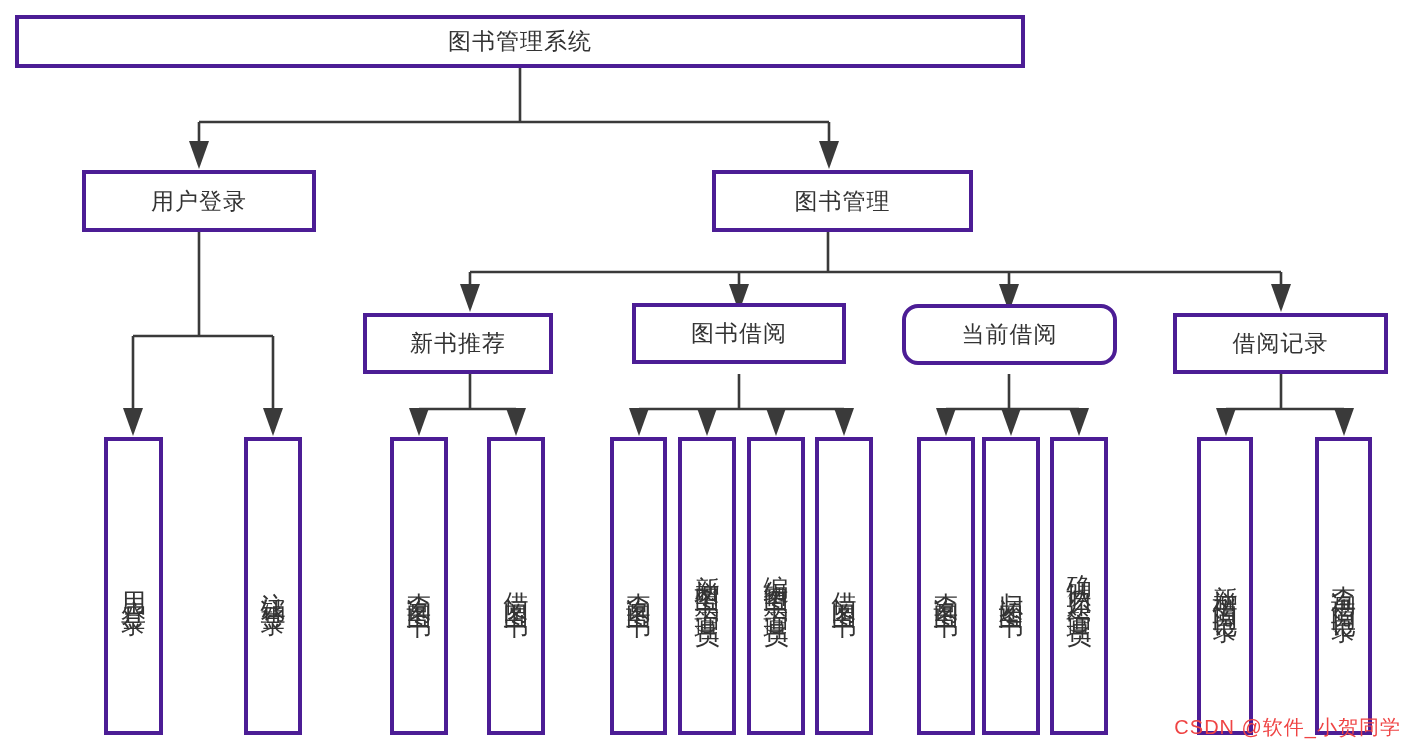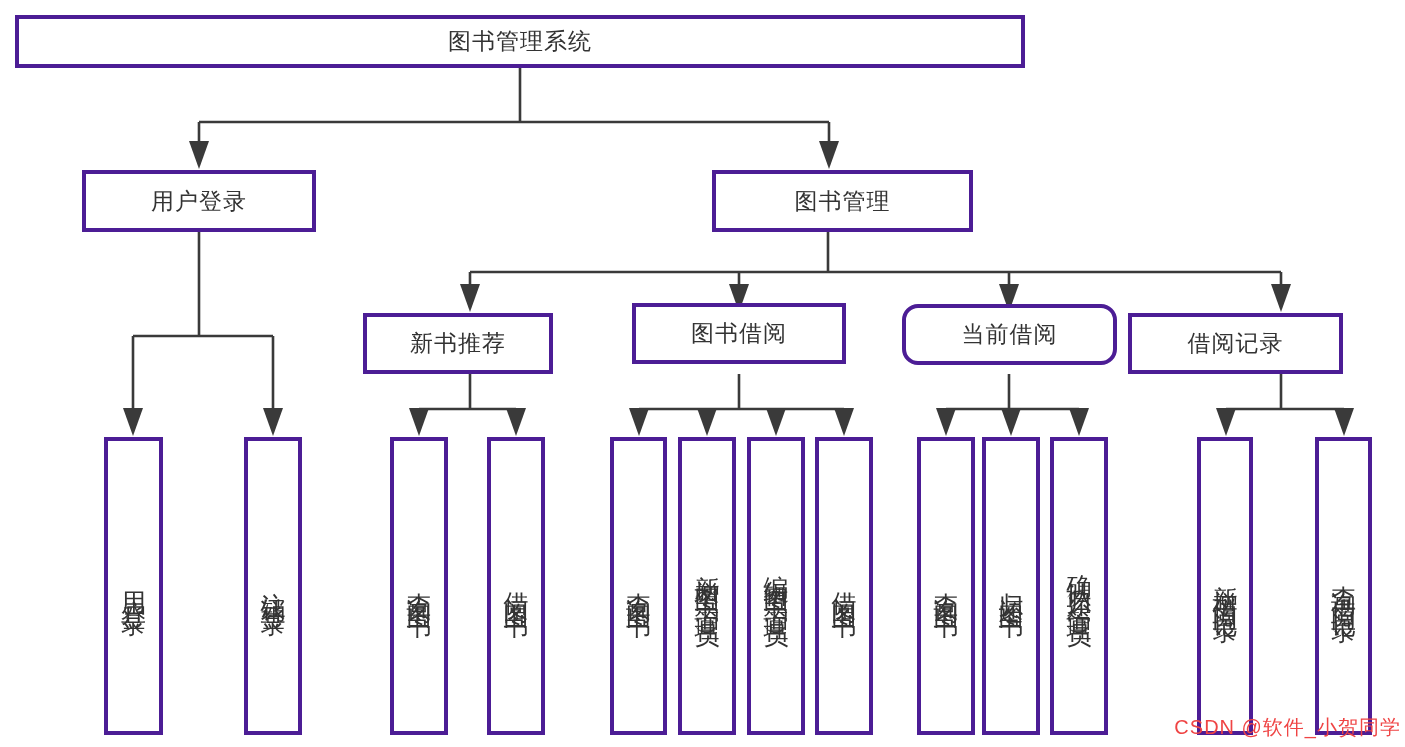--- a/index.html
+++ b/index.html
@@ -105,21 +105,21 @@
 
   <div class="box h" style="left:363px; top:313px; width:190px; height:61px;">
     <span>新书推荐</span>
   </div>
   <div class="box h" style="left:632px; top:303px; width:214px; height:61px;">
     <span>图书借阅</span>
   </div>
   <div class="box h" style="left:902px; top:304px; width:215px; height:61px;border-radius:16px;">
     <span>当前借阅</span>
   </div>
-  <div class="box h" style="left:1128px; top:313px; width:215px; height:61px;">
+  <div class="box h" style="left:1173px; top:313px; width:215px; height:61px;">
     <span>借阅记录</span>
   </div>
 
   <div class="box v" style="left:104px; top:437px; width:59px; height:298px;">
     <span>用户登录</span>
   </div>
   <div class="box v" style="left:244px; top:437px; width:58px; height:298px;">
     <span>注销登录</span>
   </div>
 

